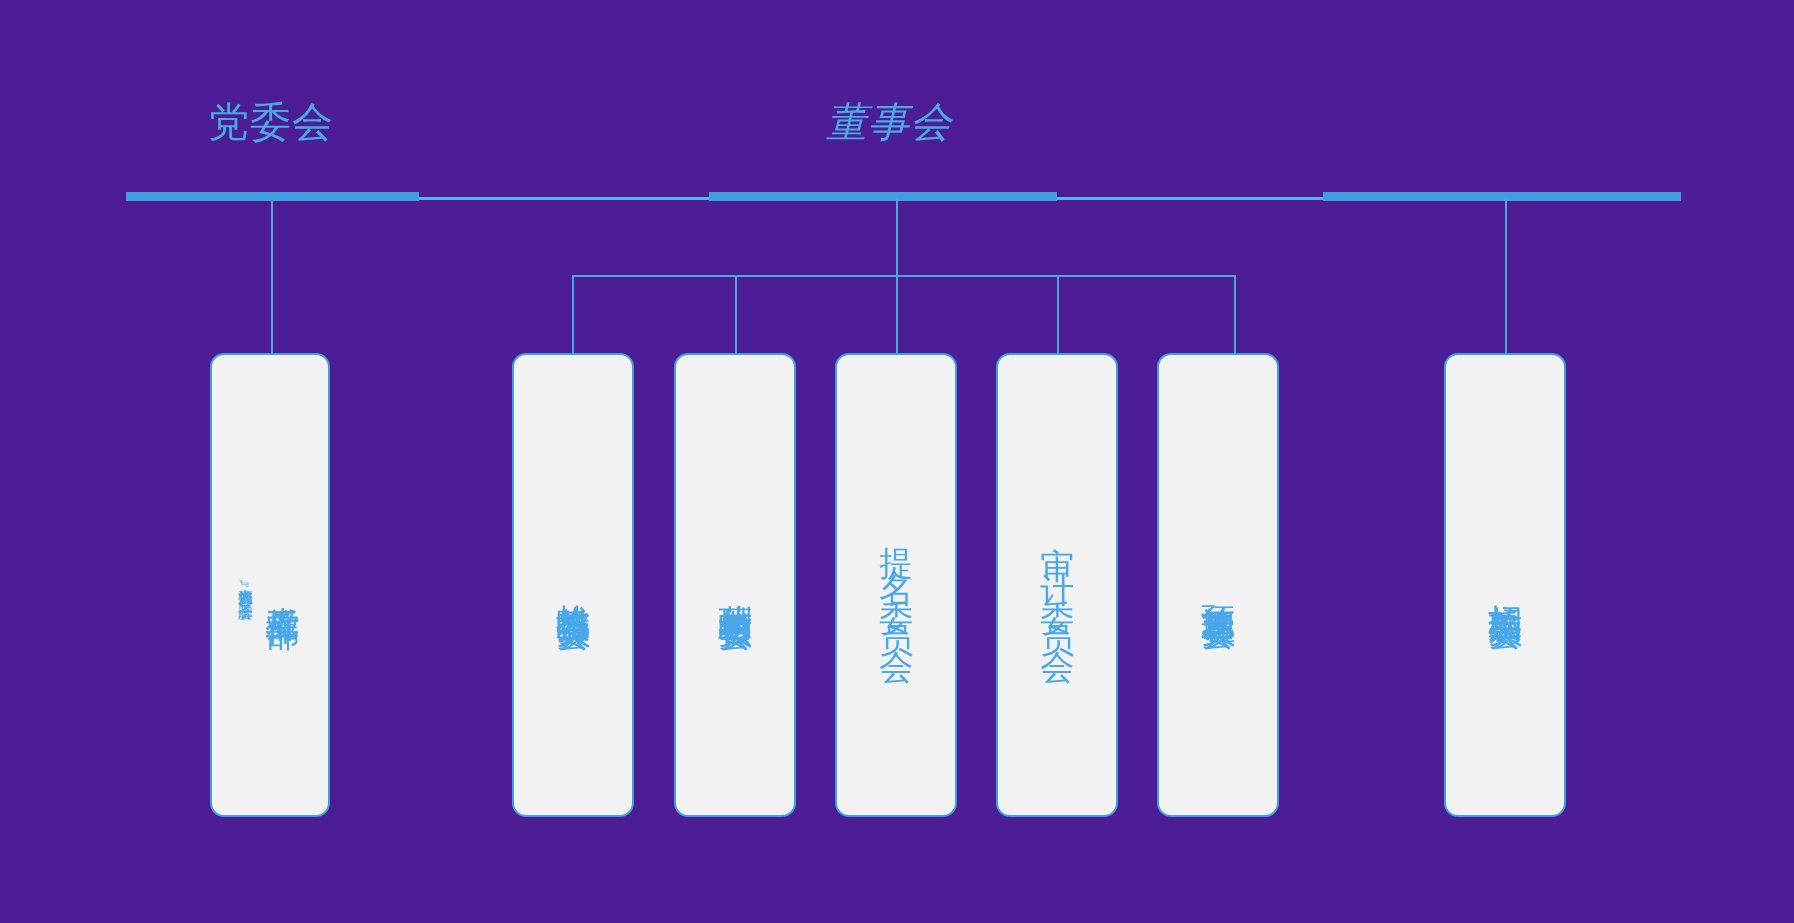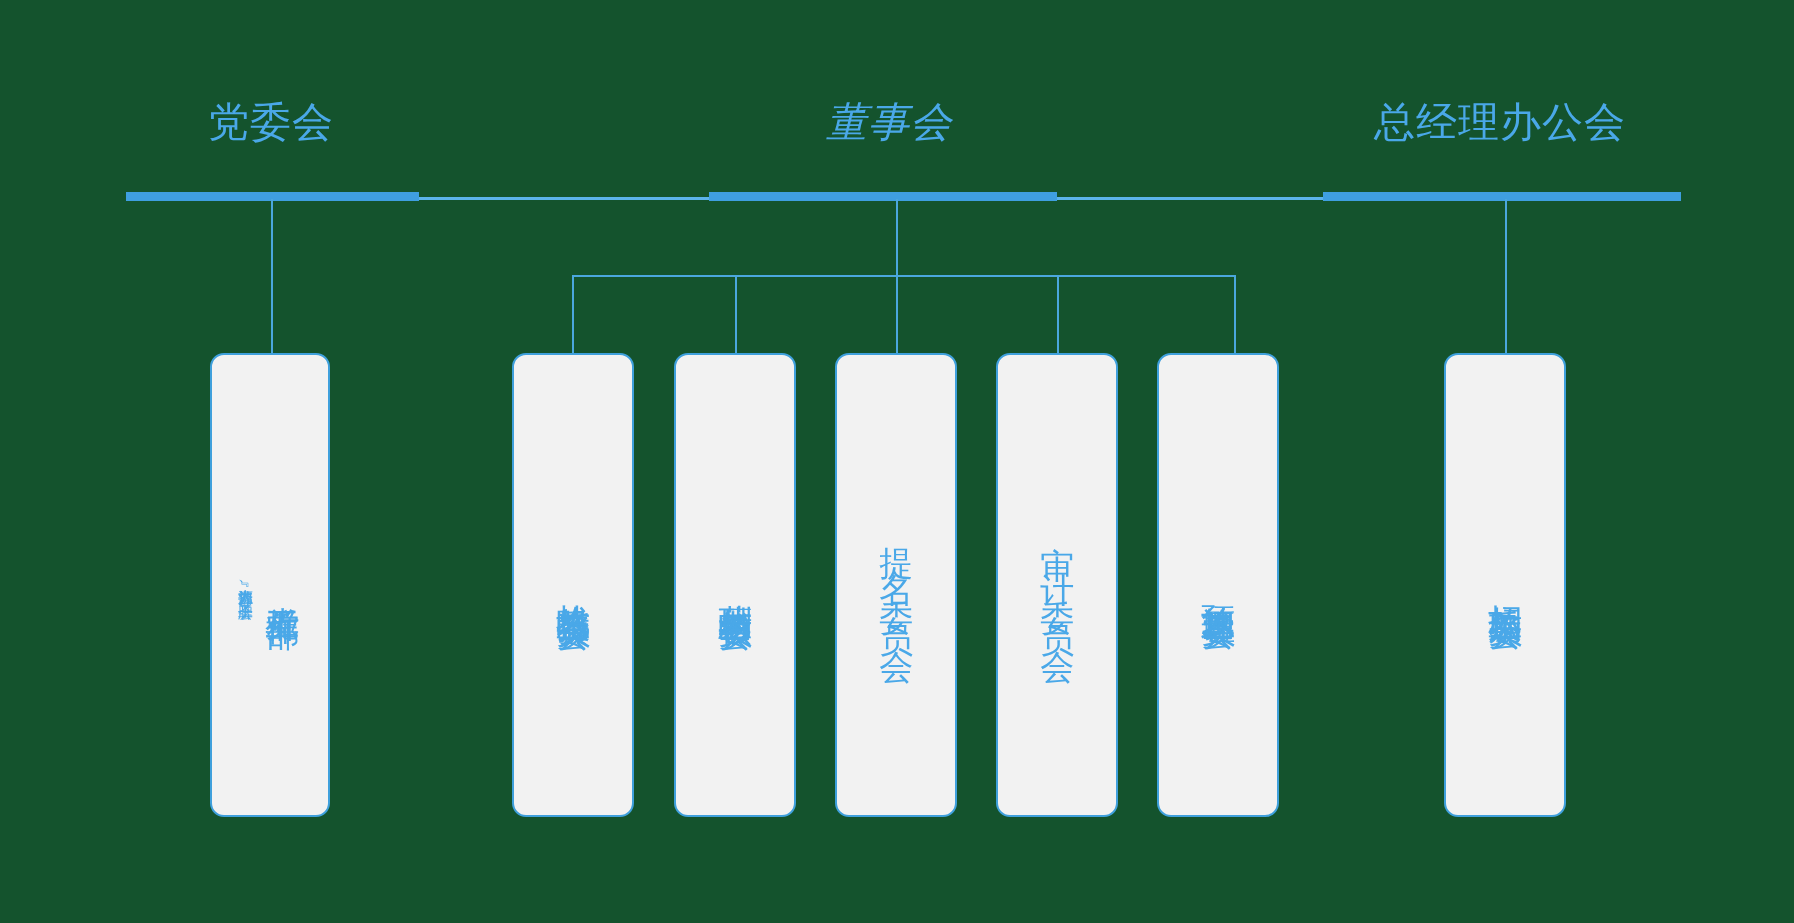--- a/index.html
+++ b/index.html
@@ -10,21 +10,21 @@
   body {
     width: 1794px;
     height: 923px;
     font-family: "Liberation Sans", "DejaVu Sans", sans-serif;
     overflow: hidden;
   }
   #stage {
     position: relative;
     width: 1794px;
     height: 923px;
-    background: #14532d;
+    background: #4c1d95;
   }
 
   
   .header-title {
     position: absolute;
     font-size: 41px;
     color: #4aa8e8;
     letter-spacing: 1px;
     white-space: nowrap;
     font-weight: 400;
@@ -96,21 +96,20 @@
 </style>
 </head>
 <body>
 
 <div id="stage">
 
   <div class="header-title" style="left:271px; top:102px;">党委会</div>
 
   <div class="header-title" style="left:889px; top:102px;font-style:italic;">董事会</div>
 
-  <div class="header-title" style="left:1500px; top:102px;">总经理办公会</div>
 
   <div class="rail-thin" style="left:126px; top:197px; width:1555px; height:3px;"></div>
 
   <div class="rail-thick" style="left:126px; top:192px; width:293px;"></div>
 
   <div class="rail-thick" style="left:709px; top:192px; width:348px;"></div>
 
   <div class="rail-thick" style="left:1323px; top:192px; width:358px;"></div>
 
   <div class="vline" style="left:271px; top:199px; height:155px;"></div>

